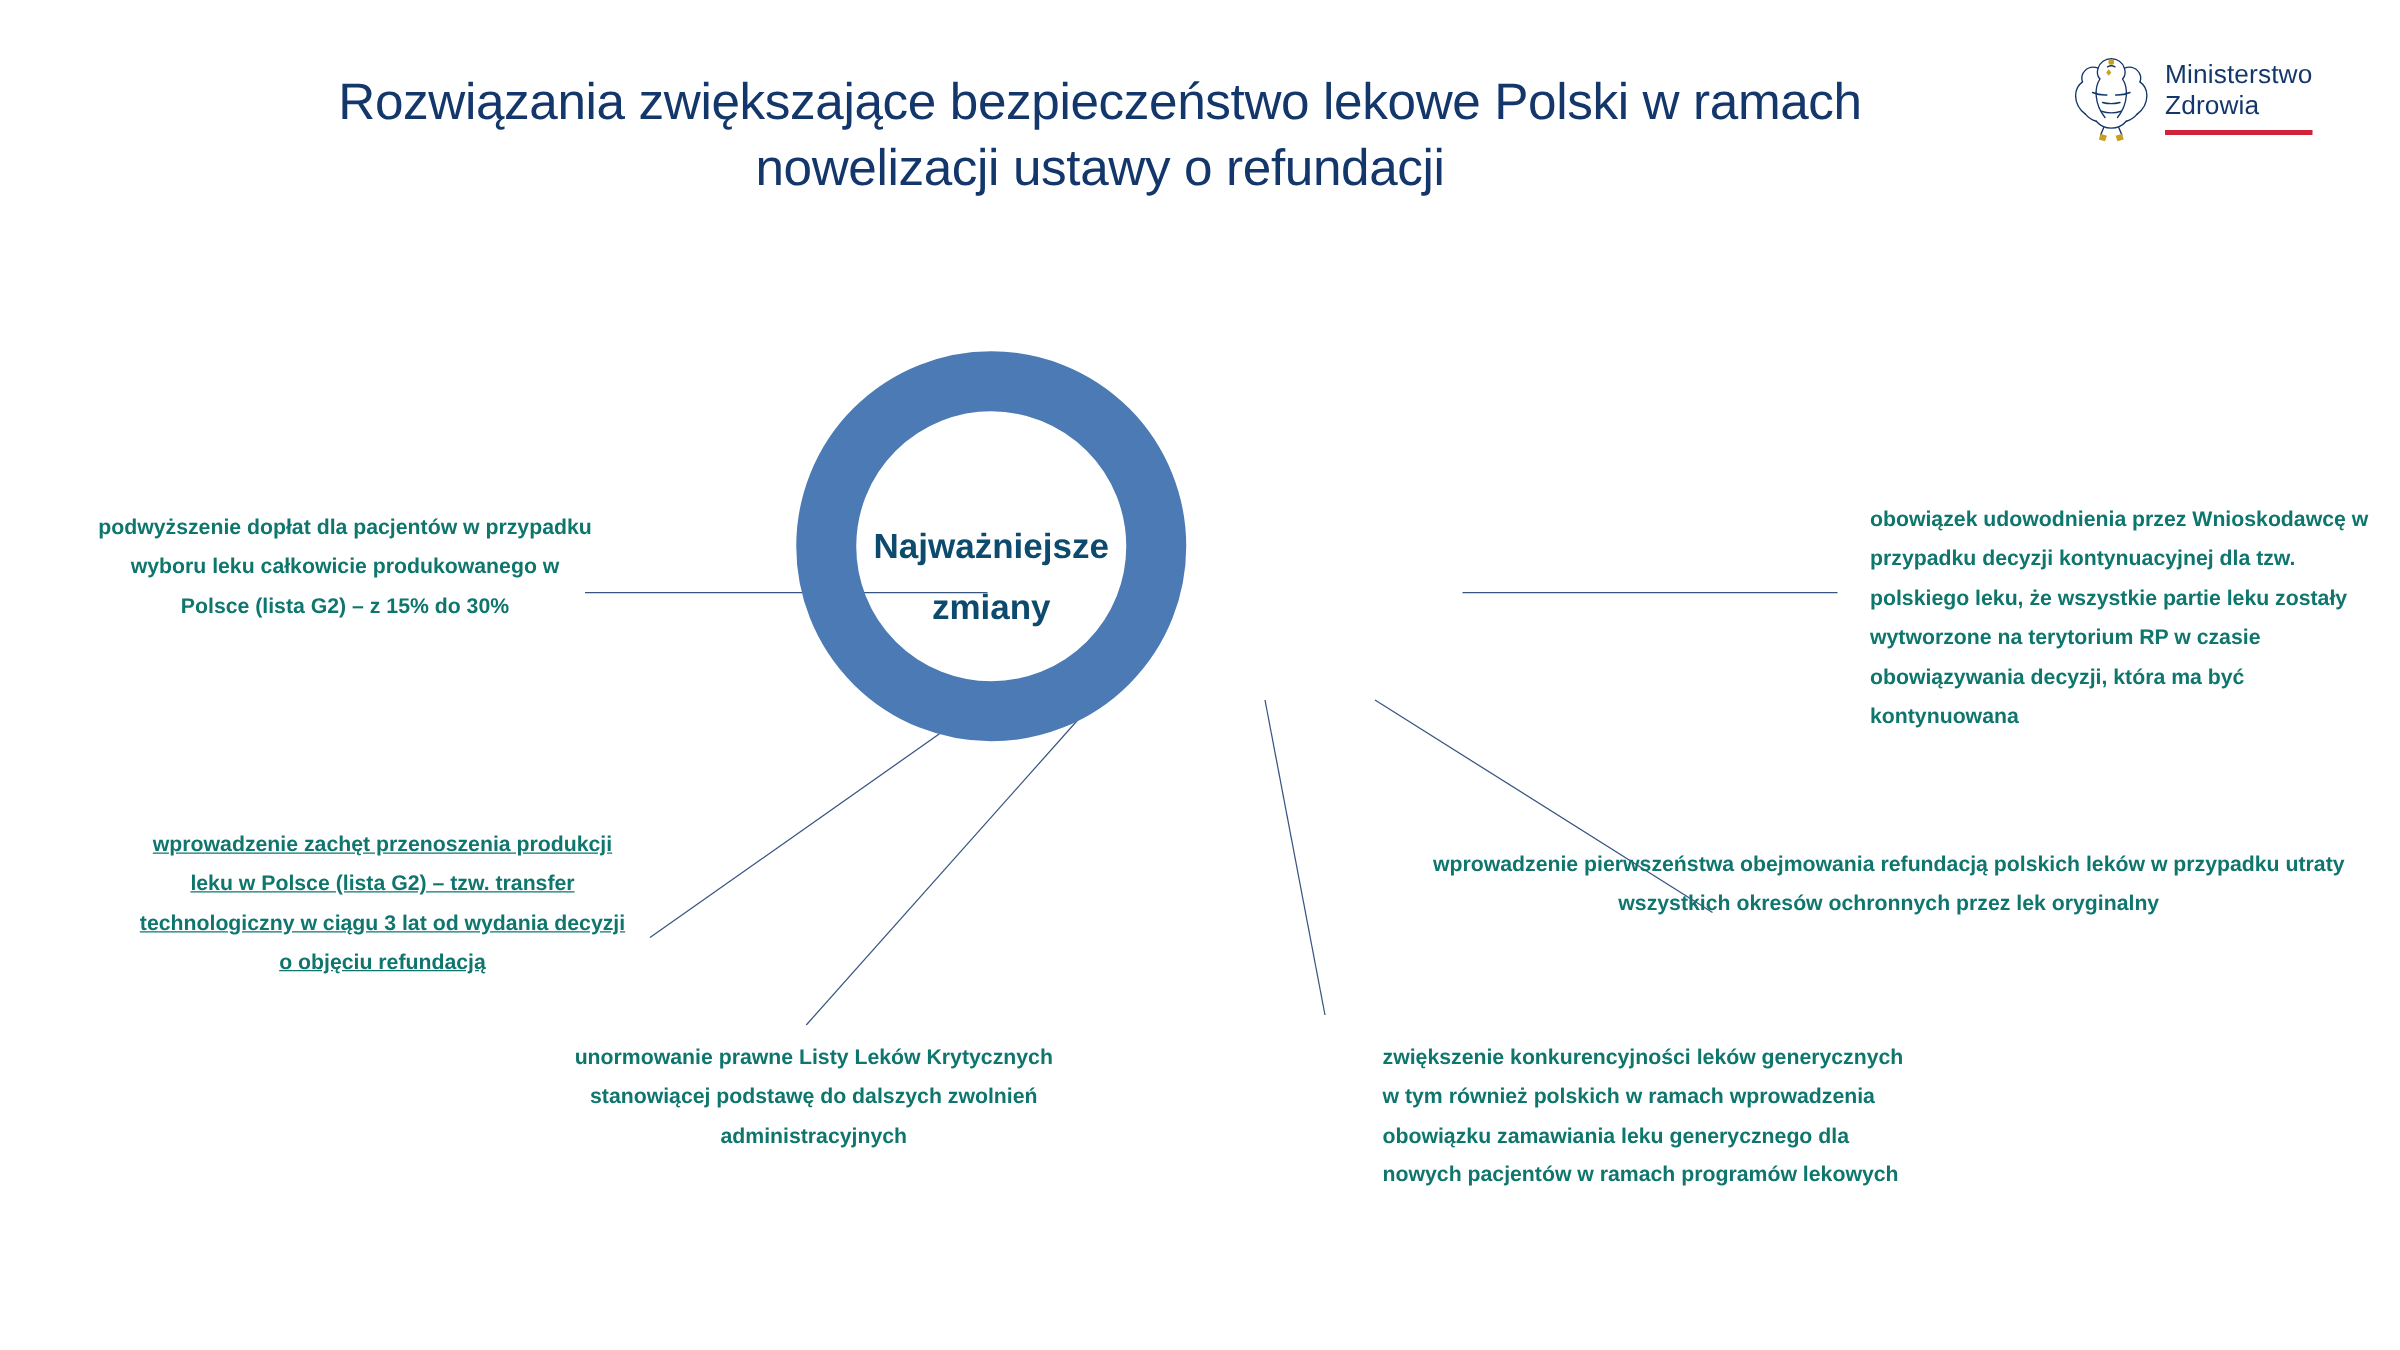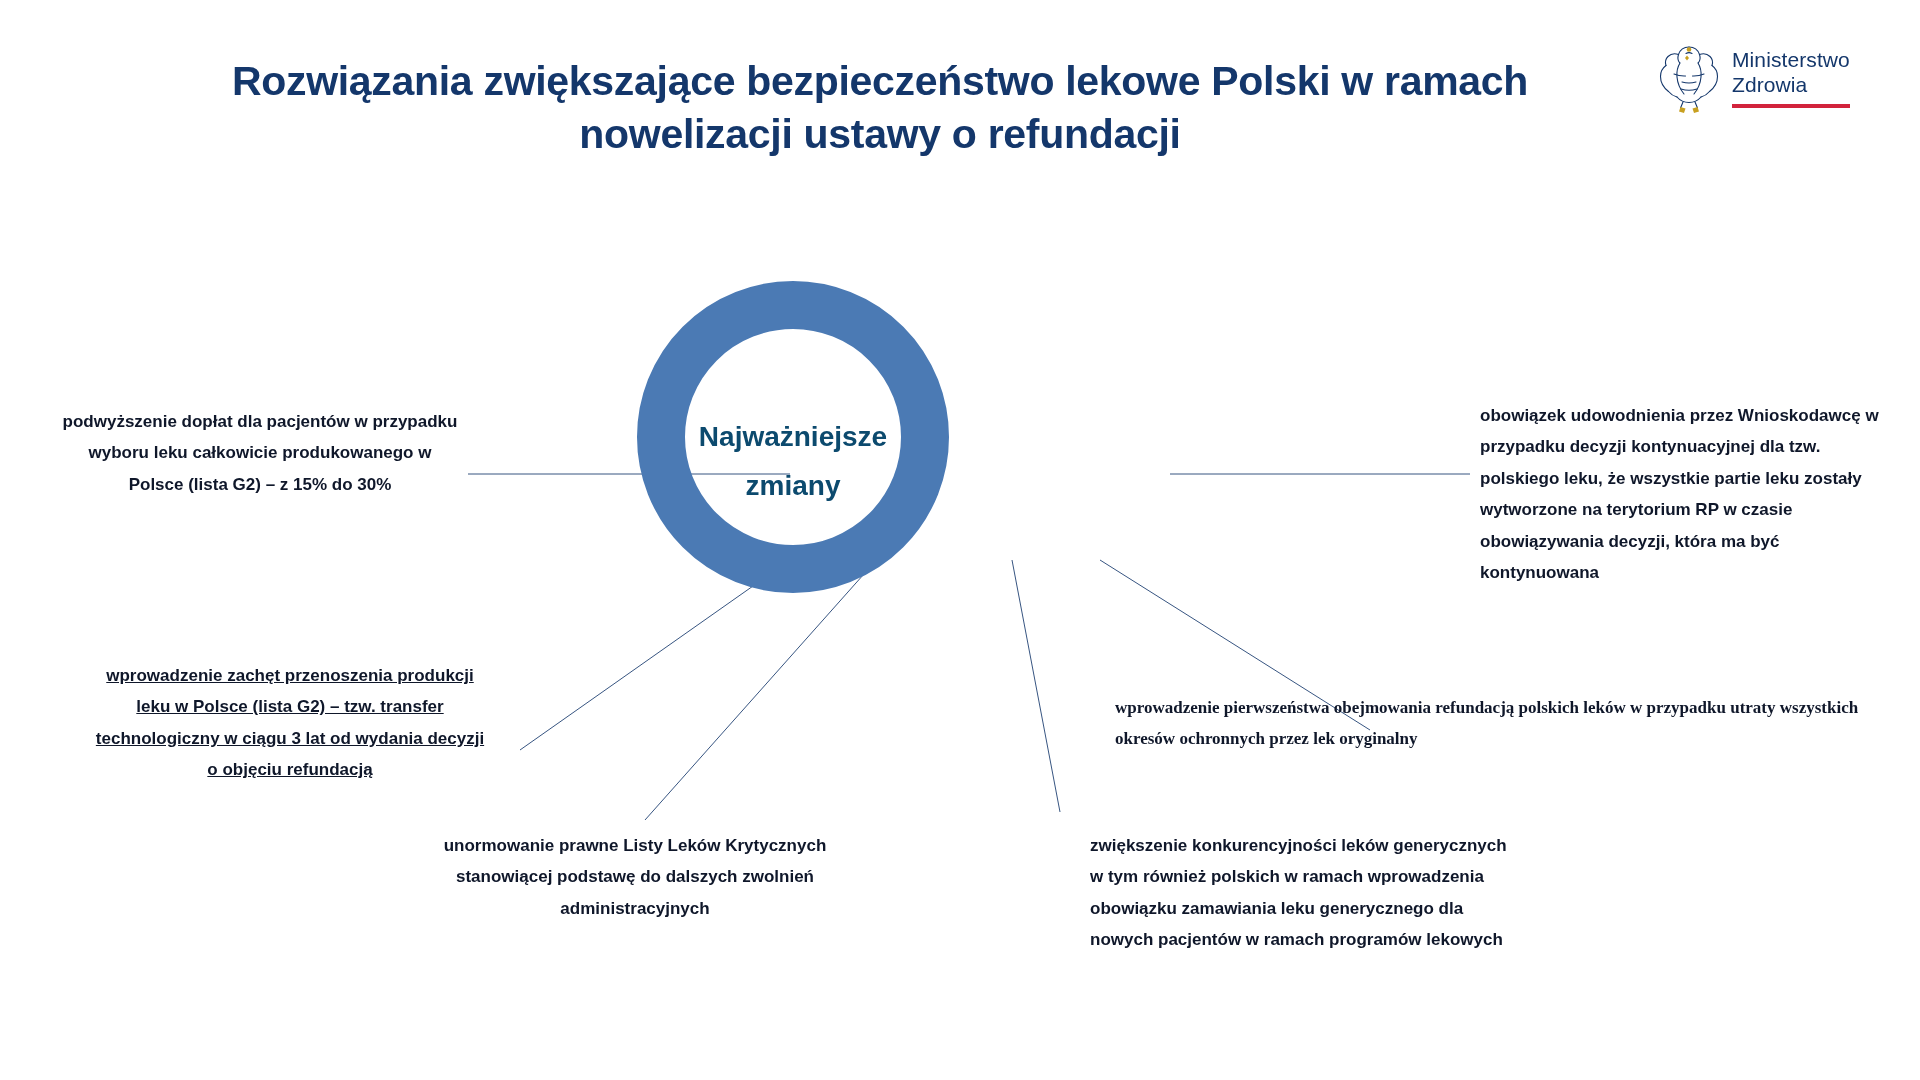--- a/index.html
+++ b/index.html
@@ -17,21 +17,21 @@
   }
 
   
   #slide-title {
     position: absolute;
     left: 180px;
     top: 55px;
     width: 1400px;
     text-align: center;
     font-size: 41px;
-    font-weight: bold;
+    font-weight: normal;
     line-height: 1.30;
     letter-spacing: -0.3px;
     color: #14376b;
   }
 
   
   #ministry-logo {
     position: absolute;
     right: 70px;
     top: 40px;
@@ -94,28 +94,29 @@
     width: 1920px; height: 1080px;
     pointer-events: none;
   }
 
   
   .callout {
     position: absolute;
     font-size: 17px;
     font-weight: bold;
     line-height: 1.85;
-    color: #0f172a;
+    color: #0f766e;
+    margin-left: 16px;
   }
 
   #callout-1 { left: 60px;  top: 406px;  width: 400px; text-align: center; }
   #callout-2 { left: 90px;  top: 660px;  width: 400px; text-align: center; text-decoration: underline; }
   #callout-3 { left: 425px; top: 830px;  width: 420px; text-align: center; }
   #callout-4 { left: 1090px; top: 830px; width: 430px; text-align: left; }
-  #callout-5 { left: 1115px; top: 692px; width: 760px; text-align: left; font-family: Liberation Serif, serif; }
+  #callout-5 { left: 1115px; top: 676px; width: 760px; text-align: center; }
   #callout-6 { left: 1480px; top: 400px; width: 400px; }
 </style>
 </head>
 <body>
 
 <div id="slide-title">Rozwiązania zwiększające bezpieczeństwo lekowe Polski w ramach nowelizacji ustawy o refundacji</div>
 
 <div id="ministry-logo">
   <svg class="eagle" viewBox="0 0 66 76" aria-hidden="true">
     <g fill="none" stroke="#14376b" stroke-width="1.1" stroke-linejoin="round" stroke-linecap="round">

